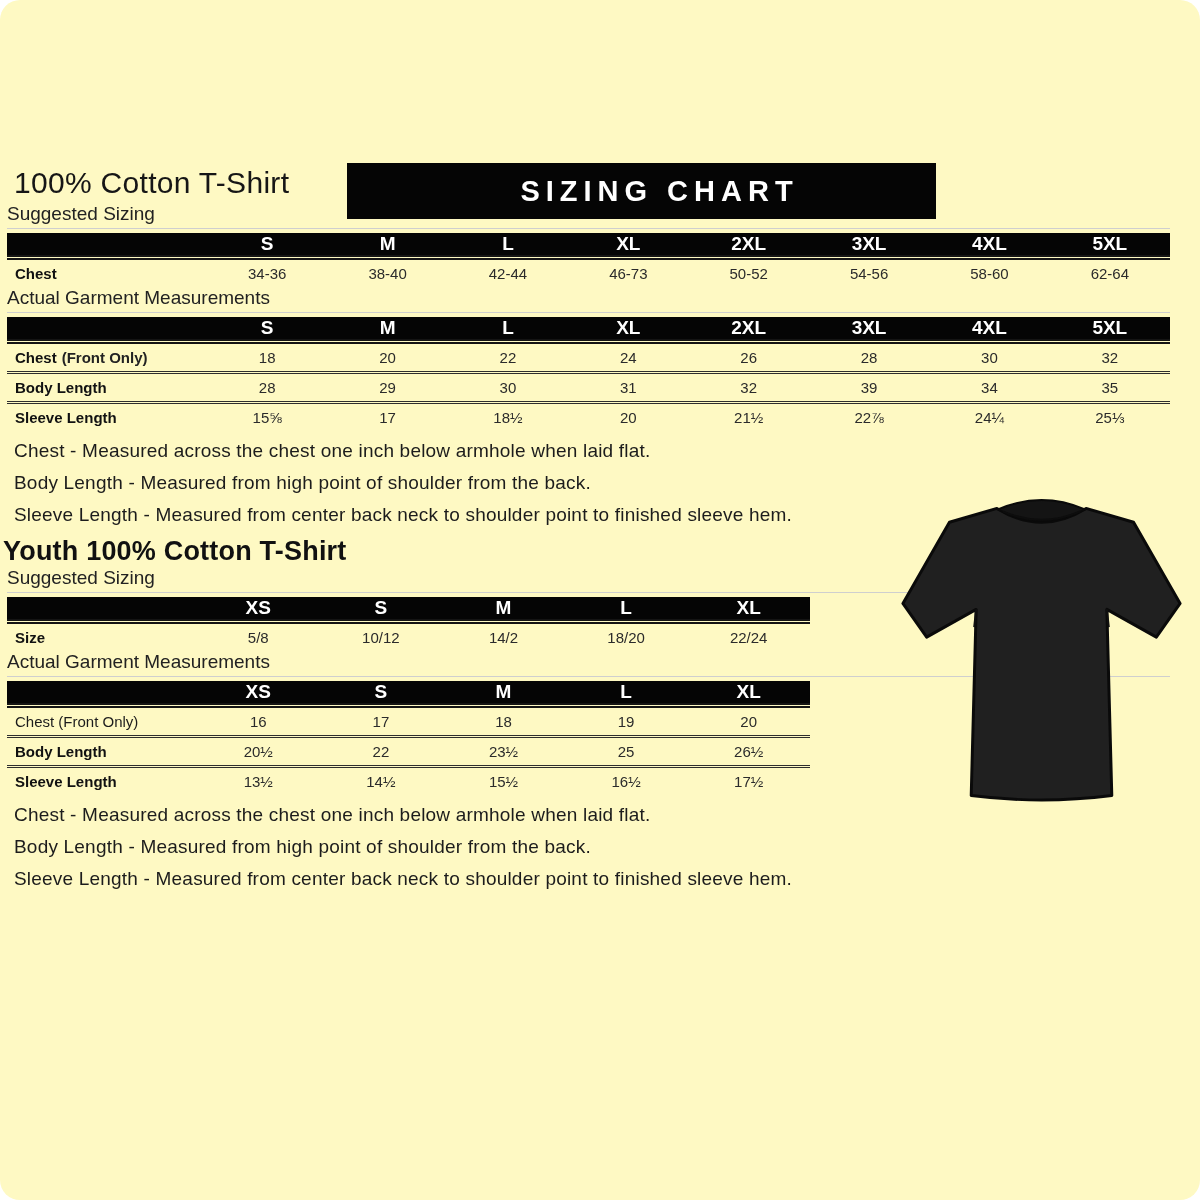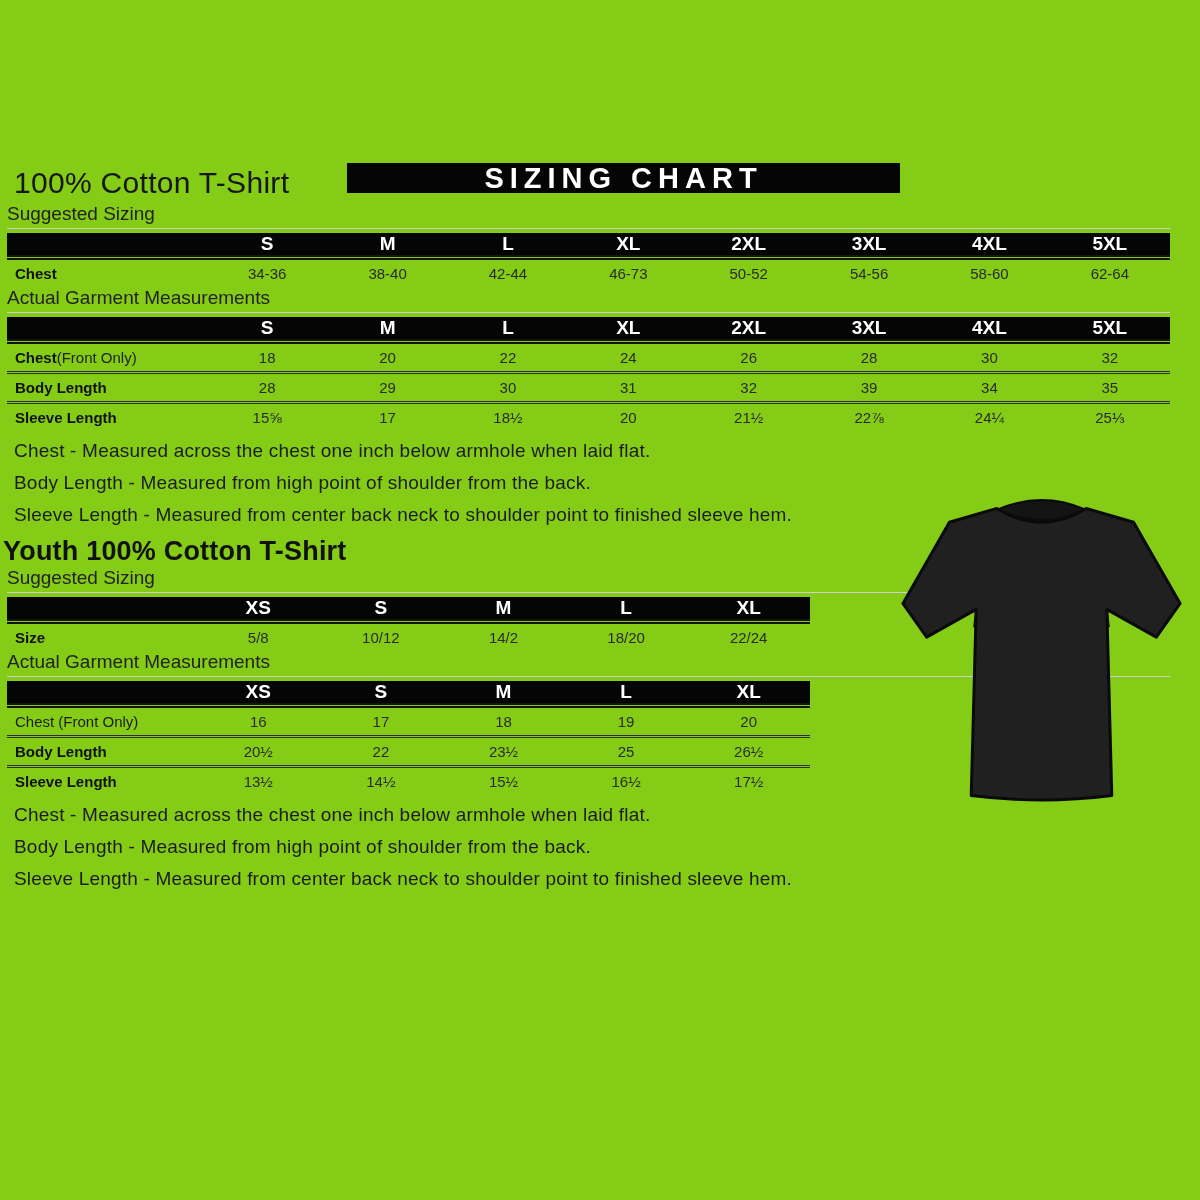--- a/index.html
+++ b/index.html
@@ -3,33 +3,33 @@
 <meta charset="utf-8">
 <style>
   html, body {
     margin: 0; padding: 0;
     background: #ffffff;
     width: 1200px; height: 1200px;
     font-family: "Liberation Sans", sans-serif;
     color: #1f1f1f;
     overflow: hidden;
   }
-  .page { position: relative; width: 1200px; height: 1200px; background: #84cc16; }
+  .page { position: relative; width: 1200px; height: 1200px; background: #fef9c3; border-radius: 20px; }
   .content { position: absolute; top: 163px; left: 7px; width: 1163px; }
 
   
   .header-row { display: flex; align-items: stretch; height: 40px; }
   .page-title {
     margin: 0; padding-left: 7px; width: 333px;
     font-size: 30px; font-weight: 400; line-height: 40px;
     letter-spacing: 0.3px; white-space: nowrap; color: #161616;
   }
   .banner {
-    width: 553px; height: 30px; background: #050505;
-    display: flex; align-items: center; justify-content: center;
+    width: 553px; height: 56px; background: #050505;
+    display: flex; align-items: center; justify-content: center; padding-left: 36px;
   }
   .banner span {
     color: #ffffff; font-size: 29px; font-weight: 700; letter-spacing: 6px;
     white-space: nowrap;
   }
 
   .section-label {
     font-size: 19px; color: #222;
     border-bottom: 1px solid #cfcfcf; padding-bottom: 3px;
   }
@@ -44,21 +44,21 @@
   th {
     background: #050505; background-clip: padding-box;
     color: #fff; font-size: 19px; font-weight: 700; text-align: center;
     height: 22px; padding: 0; border-bottom: 5px double #141414;
   }
   td {
     text-align: center; font-size: 15px; height: 27px; padding: 0;
     color: #2b2b2b; white-space: nowrap;
   }
   td.rowlabel { text-align: left; padding-left: 8px; font-weight: 700; color: #111; }
-  td.rowlabel .suffix { font-weight: 400; color: #222; }
+  td.rowlabel .suffix { font-weight: 700; margin-left: 5px; color: #222; }
   td.rowlabel.plain { font-weight: 400; color: #1c1c1c; }
   table.meas tbody tr:not(:last-child) td { border-bottom: 3px double #2e2e2e; }
 
   .notes { margin-top: 9px; }
   .notes p { margin: 0 0 10px 7px; font-size: 19px; color: #1c1c1c; letter-spacing: 0.2px; }
 
   .youth-title {
     margin: 4px 0 0 -4px; font-size: 27px; font-weight: 700; color: #111;
     letter-spacing: 0.2px;
   }

